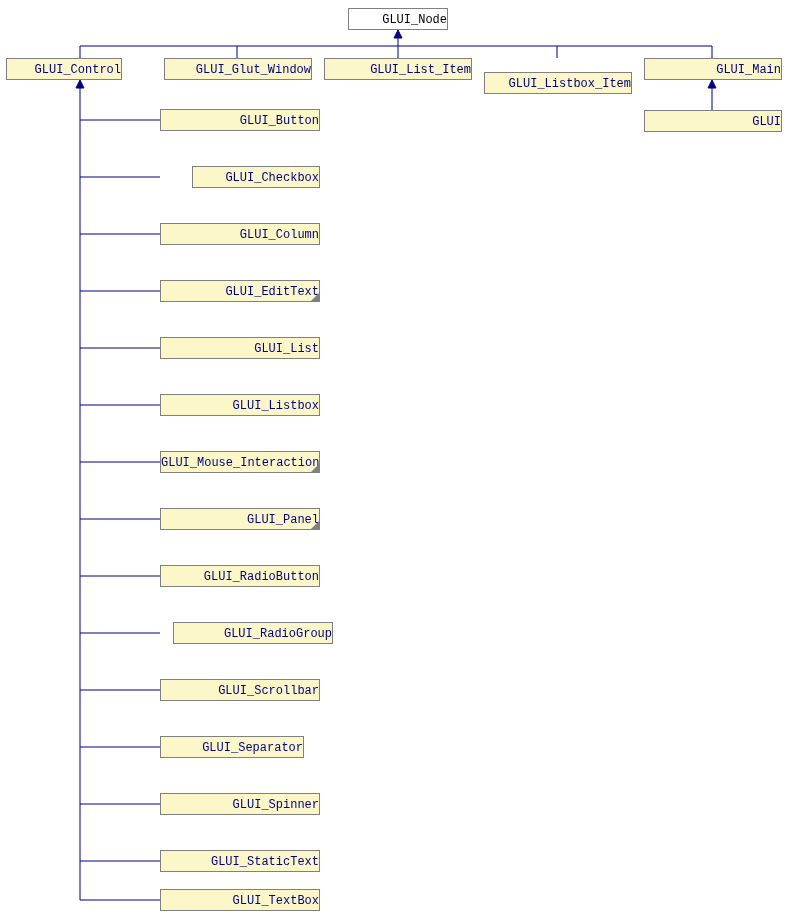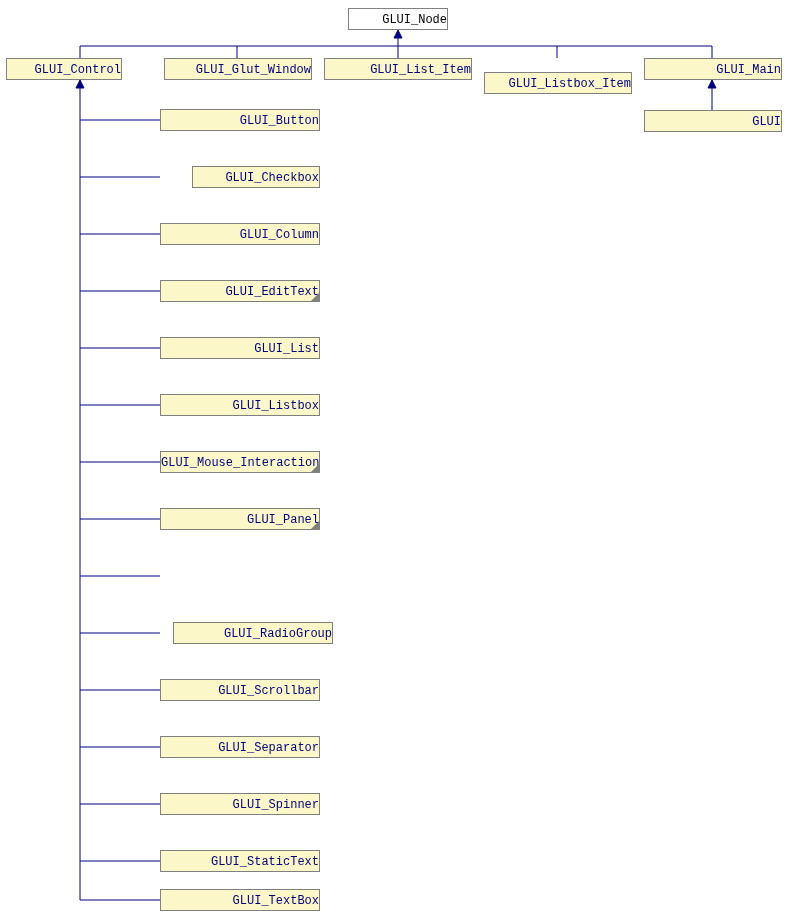--- a/index.html
+++ b/index.html
@@ -131,26 +131,27 @@
   <a class="node filled dogear" style="left:160px; top:280px; width:160px;">GLUI_EditText</a>
 
   <a class="node filled" style="left:160px; top:337px; width:160px;">GLUI_List</a>
 
   <a class="node filled" style="left:160px; top:394px; width:160px;">GLUI_Listbox</a>
 
   <a class="node filled dogear" style="left:160px; top:451px; width:160px;">GLUI_Mouse_Interaction</a>
 
   <a class="node filled dogear" style="left:160px; top:508px; width:160px;">GLUI_Panel</a>
 
+  <a class="node filled" style="left:160px; top:565px; width:160px;">GLUI_RadioButton</a>
 
   <a class="node filled" style="left:160px; top:622px; width:160px;margin-left:13px;">GLUI_RadioGroup</a>
 
   <a class="node filled" style="left:160px; top:679px; width:160px;">GLUI_Scrollbar</a>
 
-  <a class="node filled" style="left:160px; top:736px; width:160px;">GLUI_Separator</a>
+  <a class="node filled" style="left:160px; top:736px; width:144px;">GLUI_Separator</a>
 
   <a class="node filled" style="left:160px; top:793px; width:160px;">GLUI_Spinner</a>
 
   <a class="node filled" style="left:160px; top:850px; width:160px;">GLUI_StaticText</a>
 
   <a class="node filled" style="left:160px; top:889px; width:160px;">GLUI_TextBox</a>
 
 </div>
 
 </body></html>

